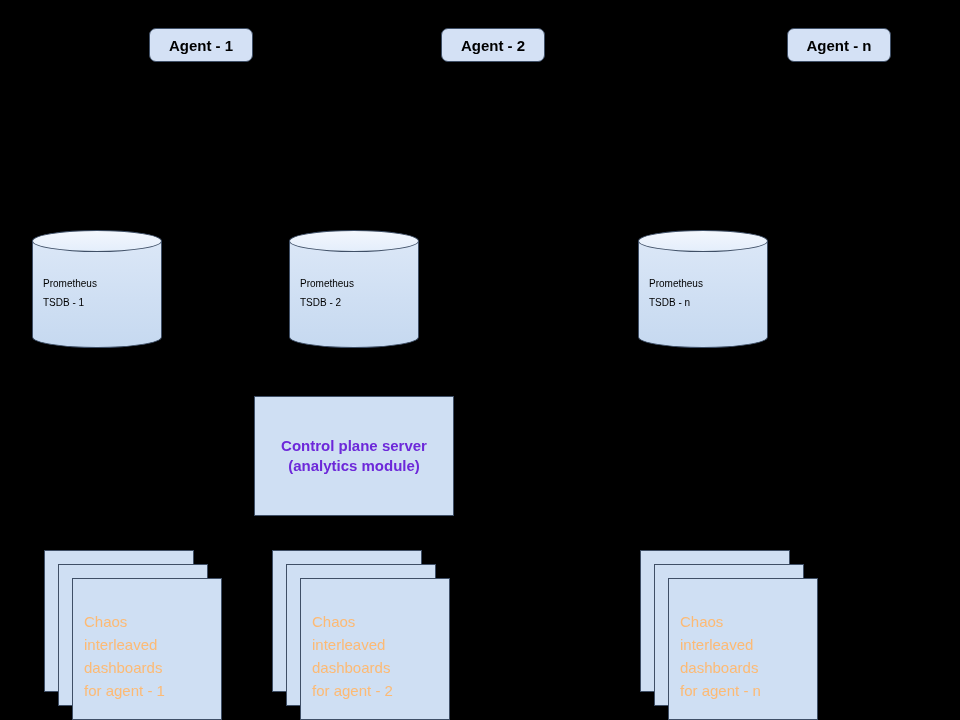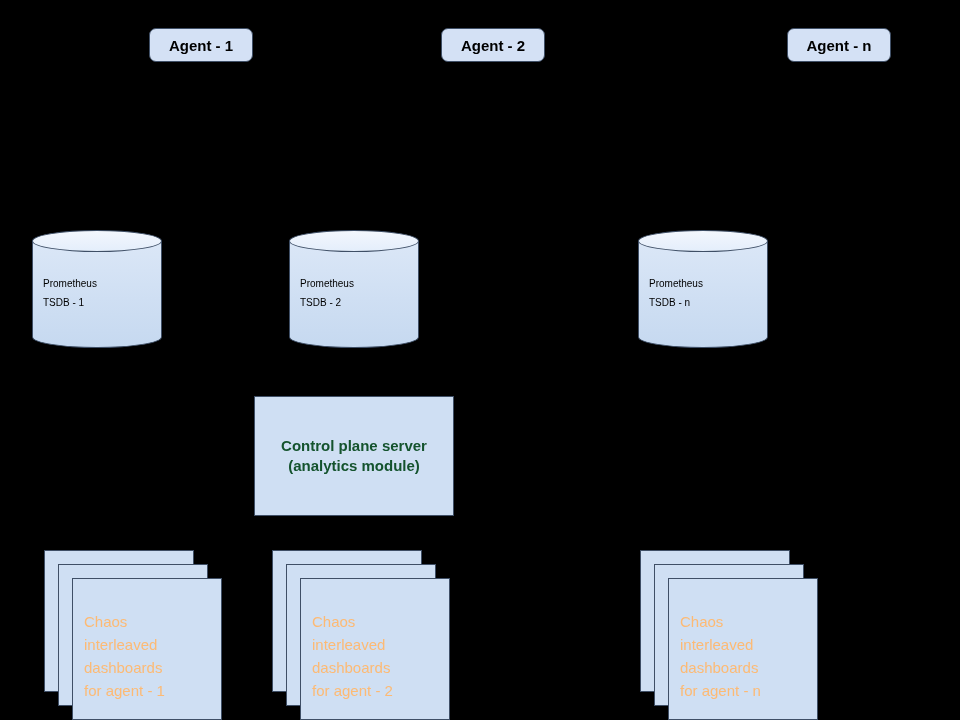--- a/index.html
+++ b/index.html
@@ -80,21 +80,21 @@
   }
 
   
   .rect-box {
     background: #cfdff3;
     border: 1px solid #3f4f66;
     display: flex;
     align-items: center;
     justify-content: center;
     text-align: center;
-    color: #14532d;
+    color: #6d28d9;
     font-size: 15px;
     line-height: 20px;
     white-space: pre-line;
   }
 
   
   .stack {
     position: absolute;
   }
   .stack-card {

